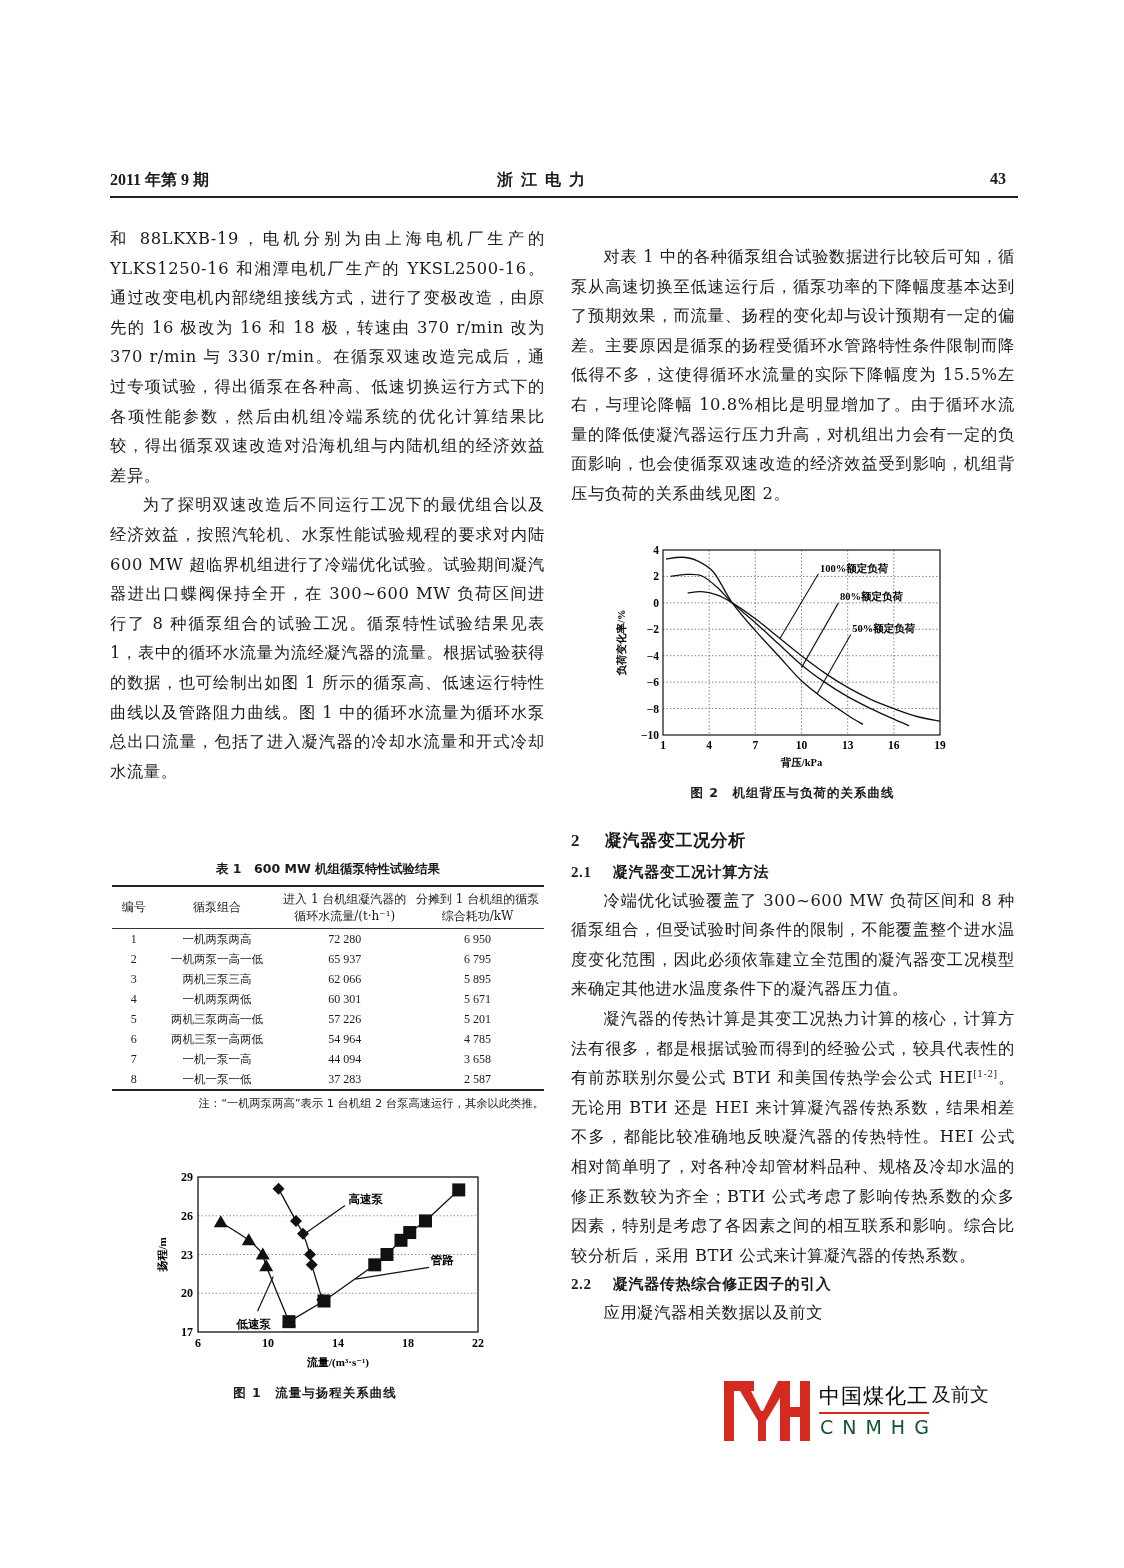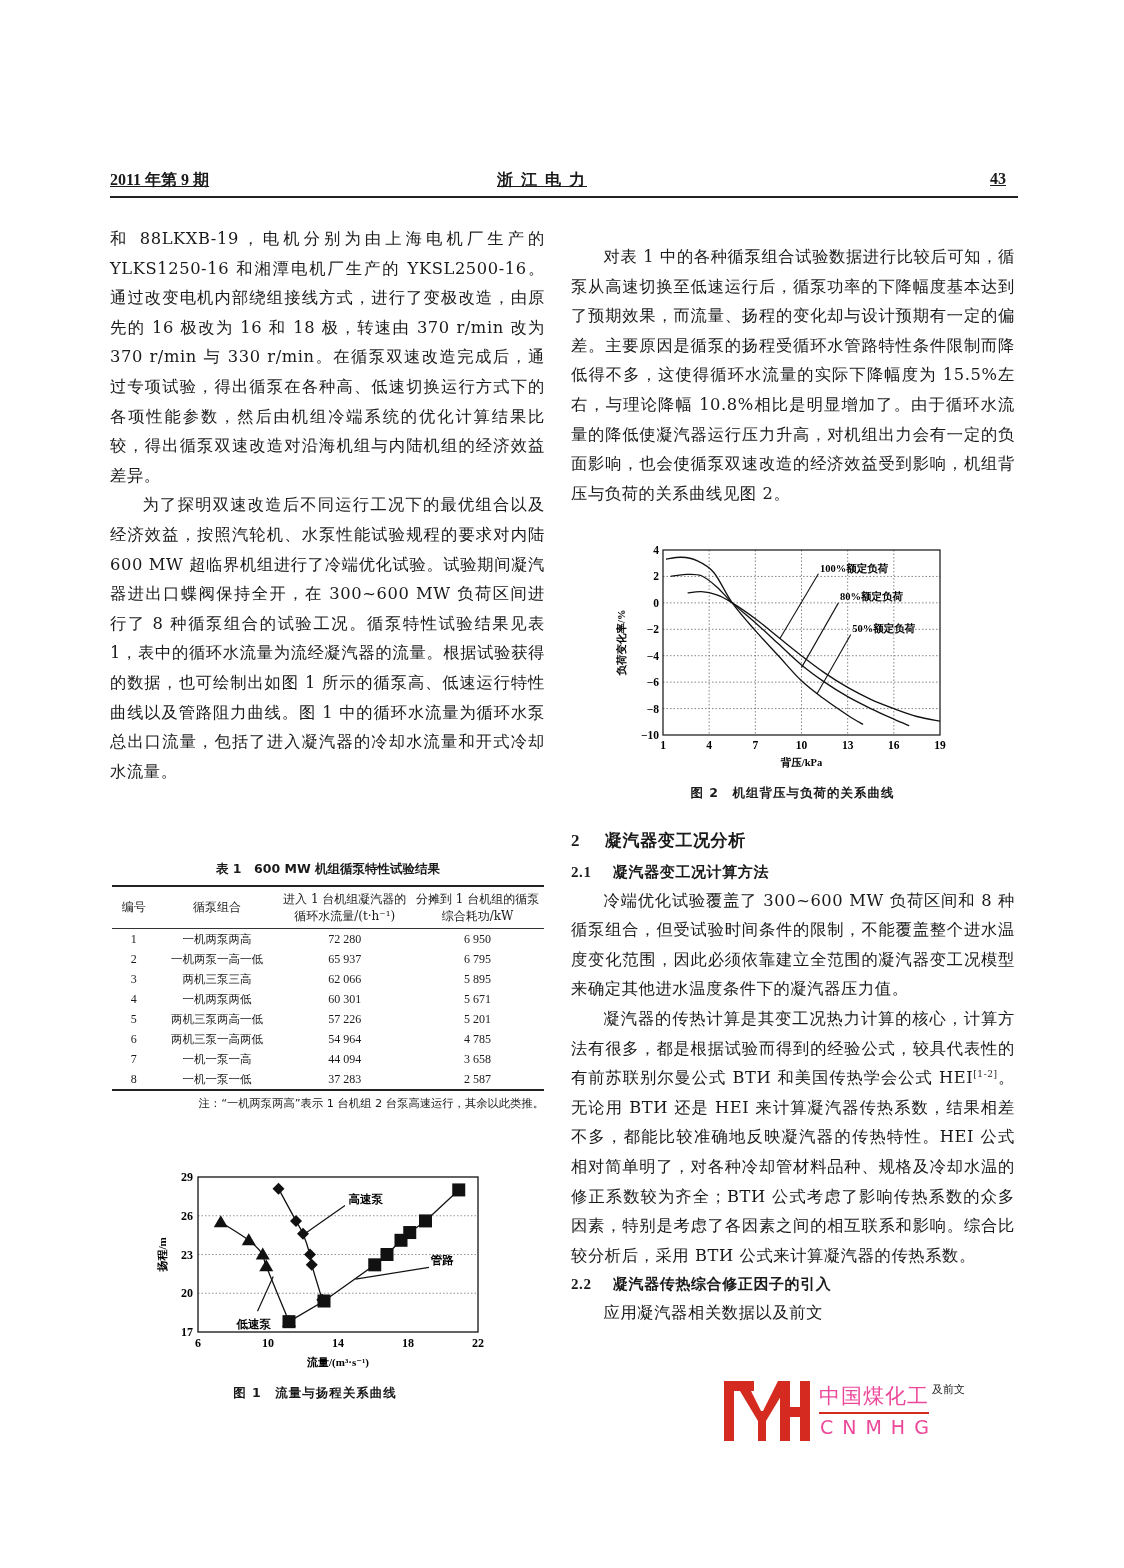--- a/index.html
+++ b/index.html
@@ -1,19 +1,19 @@
 <!DOCTYPE html>
 <html><head>
 <meta charset="utf-8">
 <style>
   html, body { margin:0; padding:0; background:#ffffff; }
   body { width:1124px; height:1568px; position:relative; overflow:hidden;
          font-family:"DejaVu Serif","Liberation Serif",serif; color:#1a1a1a; }
   .abs { position:absolute; }
-  .hdr { top:170px; font-size:16px; font-weight:bold; font-family:"Liberation Serif","DejaVu Serif",serif;text-decoration:underline; }
+  .hdr { top:170px; font-size:16px; font-weight:bold; font-family:"Liberation Serif","DejaVu Serif",serif; }
   .hdr-rule { position:absolute; left:110px; top:196px; width:908px; height:2px; background:#222; }
   .col { position:absolute; font-size:16.3px; line-height:29.6px; letter-spacing:0.6px; text-align:justify; }
   .col p { margin:0; }
   .ind { text-indent:2em; }
   .h1 { font-family:"DejaVu Sans","Liberation Sans",sans-serif; font-weight:bold; font-size:17px; }
   .h2 { font-family:"DejaVu Sans","Liberation Sans",sans-serif; font-weight:bold; font-size:15px; }
   .num { font-family:"Liberation Serif",serif; font-weight:bold; display:inline-block; width:2em; }
   .cap { font-family:"DejaVu Sans","Liberation Sans",sans-serif; font-size:12.5px; font-weight:bold; }
   table.t1 { border-collapse:collapse; font-size:12px; width:432px; }
   table.t1 th { font-weight:normal; font-size:12px; line-height:16.5px; padding:4px 2px; vertical-align:middle; text-align:center; }
@@ -218,16 +218,16 @@
       <rect x="0" y="0" width="10" height="60"></rect>
       <rect x="0" y="0" width="30" height="10"></rect>
       <polygon points="10,0 22,0 38,32 34,40"></polygon>
       <polygon points="66,0 54,0 38,32 42,40"></polygon>
       <rect x="34" y="30" width="8" height="30"></rect>
       <rect x="56" y="0" width="10" height="60"></rect>
       <rect x="76" y="0" width="10" height="60"></rect>
       <rect x="56" y="26" width="30" height="10"></rect>
     </g>
   </svg>
-  <div class="abs wm-cn" style="left:95px; top:4px; font-size:21px; color:#ec4899; letter-spacing:1px; border-bottom:2px solid #d42a20; padding-bottom:2px;">中国煤化工</div>
-  <div class="abs wm-cn" style="left:96px; top:38px; font-size:19px; color:#ec4899; letter-spacing:9px;">CNMHG</div>
-  <div class="abs" style="left:208px; top:4px; font-size:11px; color:#1a1a1a;">及前文</div>
+  <div class="abs wm-cn" style="left:95px; top:4px; font-size:21px; color:#000000; letter-spacing:1px; border-bottom:2px solid #d42a20; padding-bottom:2px;">中国煤化工</div>
+  <div class="abs wm-cn" style="left:96px; top:38px; font-size:19px; color:#14532d; letter-spacing:9px;">CNMHG</div>
+  <div class="abs" style="left:208px; top:4px; font-size:19px; color:#1a1a1a;">及前文</div>
 </div>
 
 </body></html>

